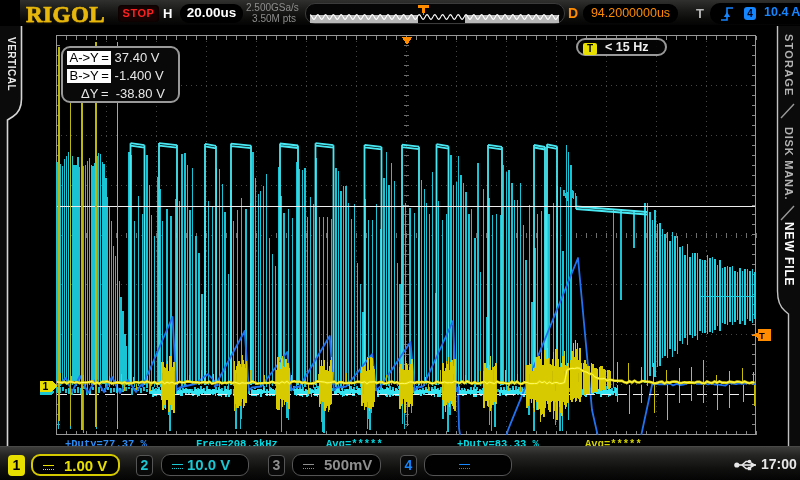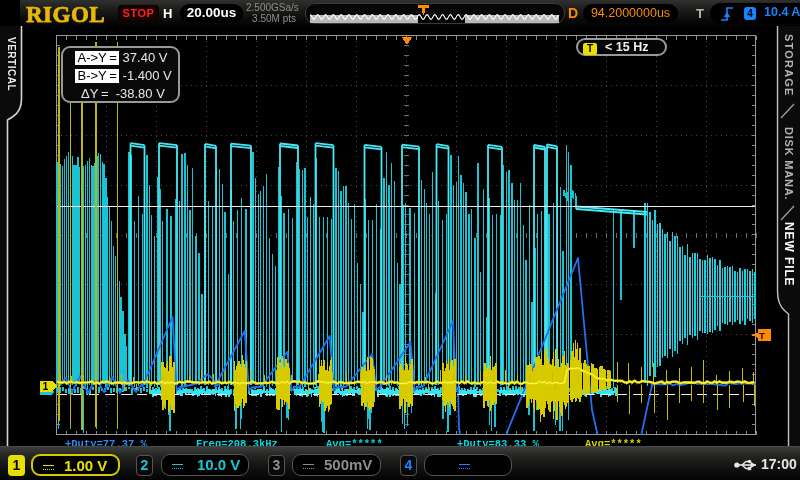--- a/index.html
+++ b/index.html
@@ -49,21 +49,21 @@
   .cpl { display:inline-block; width:11px; margin:0 4px 0 10px; vertical-align:1px; }
   .cpl i { display:block; height:0; }
   #clock { position:absolute; left:761px; top:8.5px; color:#e8e8e8; font-size:14px; font-weight:bold; }
 
   
   #measbox { position:absolute; left:60.5px; top:46px; width:119px; height:57px;
     background:#0a0a0a; border:2px solid #9a9a9a; border-radius:9px;
     padding:1.5px 0 0 4px; }
   .mrow { height:18.2px; font-size:13px; color:#e8e8e8; white-space:nowrap; }
   .mchip { display:inline-block; background:#fff; color:#000; padding:0 2px 0 3px;
-    font-size:13px; height:14px; line-height:14px;margin-left:8px; }
+    font-size:13px; height:14px; line-height:14px; }
   #trigfreq { position:absolute; left:576px; top:38px; width:91px; height:18px;
     background:rgba(5,5,5,0.9); border:2px solid #9a9a9a; border-radius:9px; }
   #trigfreq .tchip { position:absolute; left:5px; top:2.5px; width:14px; height:12px;
     background:#e8e000; border-radius:2px; color:#000; font-weight:bold; font-size:10px;
     text-align:center; line-height:11px; }
   #trigfreq .tval { position:absolute; left:27px; top:0px; color:#f0f0f0; font-size:12.5px;
     font-weight:bold; }
 
   
   .vtext { position:absolute; color:#c8c8c8; font-size:10.5px; font-weight:bold;
@@ -179,21 +179,21 @@
       <div id="trigval">10.4 A</div>
     </div>
   </div>
 
   <div id="botbar">
     <div class="chbadge" style="left:8px;background:#e8e000;color:#000;">1</div>
     <div class="chbox" style="left:31px;width:89px;border:2px solid #d6ca00;color:#e8e000;">
       <span class="cpl"><i style="border-top:1.5px solid #e8e000;margin-bottom:3px"></i><i style="border-top:1.5px dotted #e8e000"></i></span><span style="margin-left:6px">1.00 V</span></div>
     <div class="chbadge" style="left:136px;background:#0a0a0a;border:1px solid #565656;color:#1bc8d4;line-height:19px;">2</div>
     <div class="chbox" style="left:161px;width:88px;border:1px solid #565656;color:#1bc8d4;">
-      <span class="cpl"><i style="border-top:1.5px solid #1bc8d4;margin-bottom:3px"></i><i style="border-top:1.5px dotted #1bc8d4"></i></span><span style="margin-left:10px">10.0 V</span></div>
+      <span class="cpl"><i style="border-top:1.5px solid #1bc8d4;margin-bottom:3px"></i><i style="border-top:1.5px dotted #1bc8d4"></i></span><span style="margin-left:0">10.0 V</span></div>
     <div class="chbadge" style="left:268px;background:#0a0a0a;border:1px solid #565656;color:#909090;line-height:19px;">3</div>
     <div class="chbox" style="left:292px;width:89px;border:1px solid #565656;color:#8f8f8f;">
       <span class="cpl"><i style="border-top:1.5px solid #8f8f8f;margin-bottom:3px"></i><i style="border-top:1.5px dotted #8f8f8f"></i></span><span style="margin-left:6px">500mV</span></div>
     <div class="chbadge" style="left:400px;background:#0a0a0a;border:1px solid #565656;color:#1787ff;line-height:19px;">4</div>
     <div class="chbox" style="left:424px;width:88px;border:1px solid #565656;color:#1787ff;padding-left:24px;">
       <span class="cpl"><i style="border-top:1.5px solid #1787ff;margin-bottom:3px"></i><i style="border-top:1.5px dotted #1787ff"></i></span><span style="margin-left:10px">10.0 A</span></div>
     <svg width="26" height="14" viewBox="0 0 26 14" style="position:absolute;left:734px;top:11px">
       <circle cx="2.8" cy="7" r="2.6" fill="#e8e8e8"></circle>
       <path d="M5 7H22" stroke="#e8e8e8" stroke-width="1.6"></path>
       <path d="M22 7l-5.5-3.2v6.4z" fill="#e8e8e8"></path>

